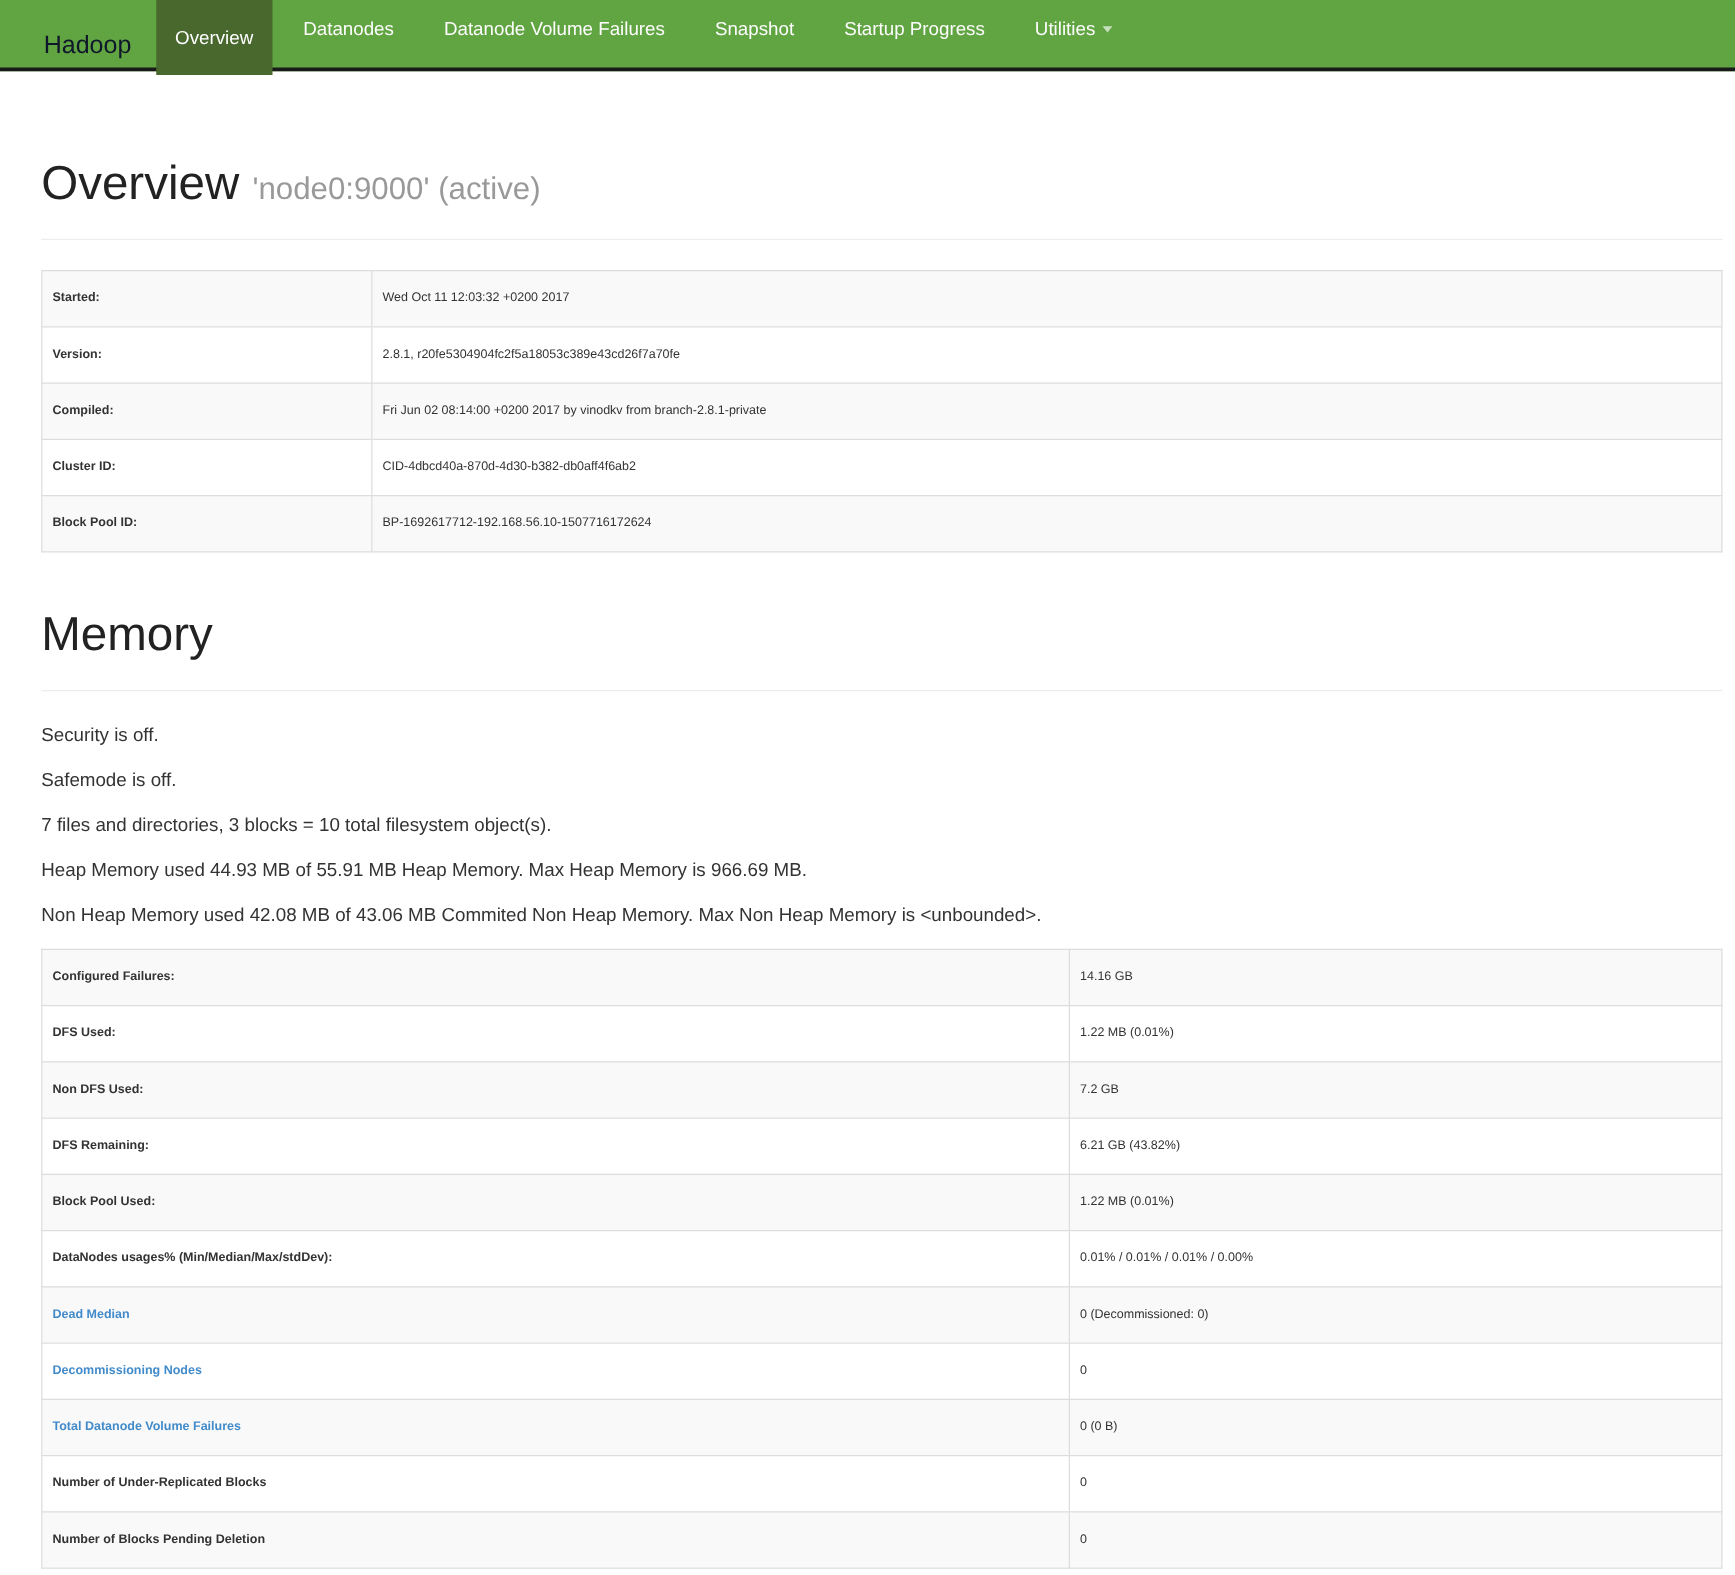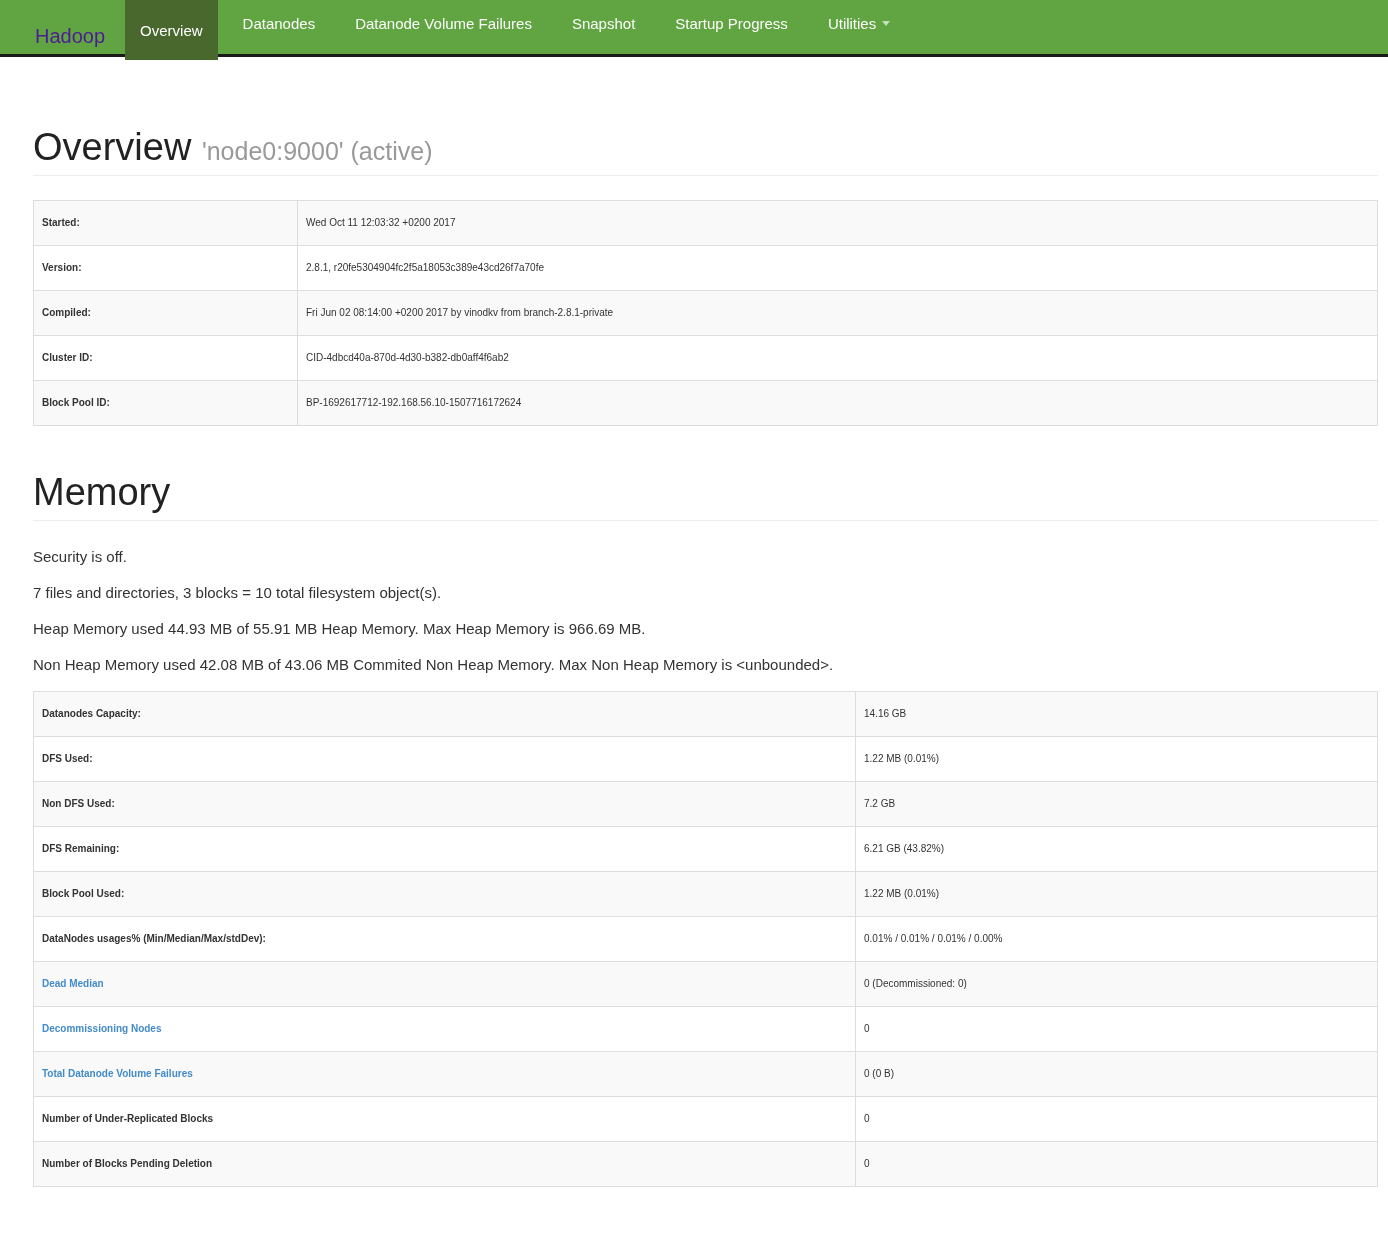--- a/index.html
+++ b/index.html
@@ -20,21 +20,21 @@
     border-bottom: 3px solid #1b1a1a;
     display: flex;
     align-items: flex-start;
     padding-left: 35px;
     position: relative;
   }
   .brand {
     height: 72px;
     display: flex;
     align-items: center;
-    color: #4c1d95;
+    color: #0f172a;
     font-size: 20px;
     margin-right: 20px;
     cursor: pointer;
     text-decoration: none;
   }
   .nav { display: flex; align-items: flex-start; height: 57px; }
   .nav-item {
     height: 46px;
     display: flex;
     align-items: center;
@@ -56,21 +56,21 @@
     width: 0; height: 0;
     margin-left: 6px;
     border-left: 4px solid transparent;
     border-right: 4px solid transparent;
     border-top: 5px solid rgba(255,255,255,.65);
   }
 
   
   .container { margin: 0 10px 0 33px; }
 
-  .page-header { border-bottom: 1px solid #ededed; padding-bottom: 6px; }
+  .page-header { border-bottom: 1px solid #ededed; padding-bottom: 22px; }
   .page-header.first { margin-top: 70px; }
   .page-header.second { margin-top: 46px; }
   h1 { font-size: 38px; font-weight: 500; color: #222; line-height: 1.1; }
   h1 small { font-size: 25px; font-weight: 400; color: #999; }
 
   
   table.info-table {
     width: 100%;
     border-collapse: collapse;
     border: 1px solid #ddd;
@@ -149,29 +149,30 @@
       </tr>
     </tbody>
   </table>
 
   <div class="page-header second">
     <h1>Memory</h1>
   </div>
 
   <div class="summary-text">
     <p>Security is off.</p>
+    <p>Safemode is off.</p>
     <p>7 files and directories, 3 blocks = 10 total filesystem object(s).</p>
     <p>Heap Memory used 44.93 MB of 55.91 MB Heap Memory. Max Heap Memory is 966.69 MB.</p>
     <p>Non Heap Memory used 42.08 MB of 43.06 MB Commited Non Heap Memory. Max Non Heap Memory is &lt;unbounded&gt;.</p>
   </div>
 
   <table class="info-table summary-tbl">
     <tbody>
       <tr>
-        <th>Datanodes Capacity:</th>
+        <th>Configured Failures:</th>
         <td>14.16 GB</td>
       </tr>
       <tr>
         <th>DFS Used:</th>
         <td>1.22 MB (0.01%)</td>
       </tr>
       <tr>
         <th>Non DFS Used:</th>
         <td>7.2 GB</td>
       </tr>

